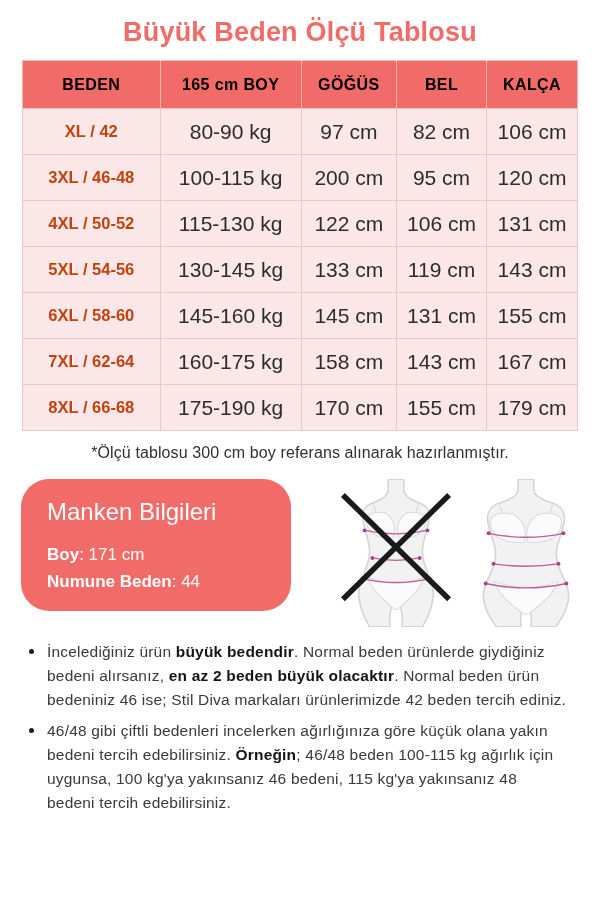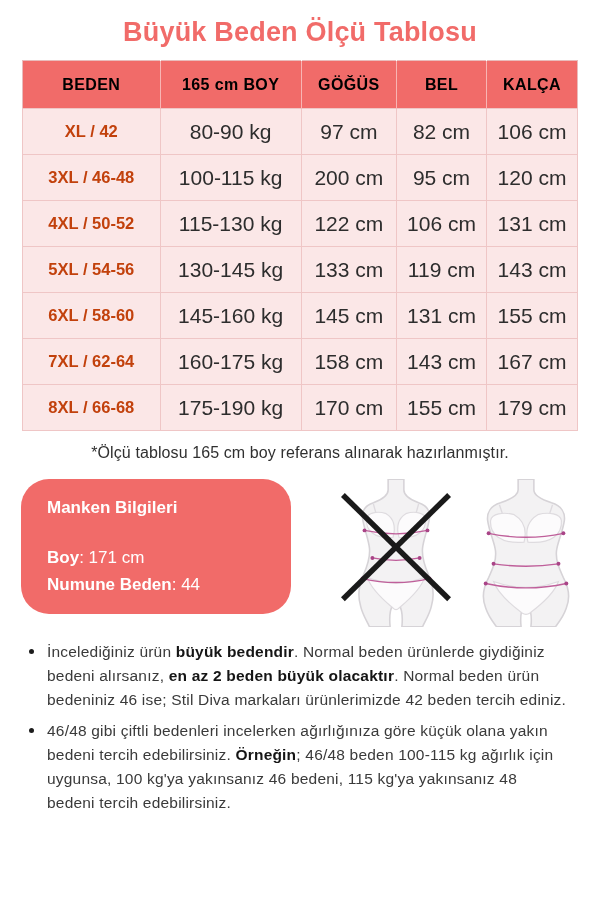--- a/index.html
+++ b/index.html
@@ -78,23 +78,23 @@
     padding-left:21px;
   }
   .model-box{
     width:270px;
     background:var(--accent);
     border-radius:28px;
     padding:19px 26px 16px;
     color:#fff;
   }
   .model-box-title{
-    font-size:17px;
-    font-weight:bold;
-    margin-bottom:26px;
+    font-size:24px;
+    font-weight:normal;
+    margin-bottom:15px;
   }
   .model-field{
     font-size:17px;
     line-height:27px;
   }
   .model-field strong{font-weight:bold;}
 
   
   .figures{
     display:flex;
@@ -207,21 +207,21 @@
         <tr>
           <td>8XL / 66-68</td>
           <td>175-190 kg</td>
           <td>170 cm</td>
           <td>155 cm</td>
           <td>179 cm</td>
         </tr>
       </tbody>
   </table>
 
-  <div class="footnote">*Ölçü tablosu 165 cm boy referans alınarak hazırlanmıştır.</div>
+  <div class="footnote">*Ölçü tablosu 300 cm boy referans alınarak hazırlanmıştır.</div>
 
   <div class="model-row">
 
     <div class="model-box">
       <div class="model-box-title">Manken Bilgileri</div>
       <div id="model-fields">
           <p class="model-field"><strong>Boy</strong><span>: 171 cm</span></p>
           <p class="model-field"><strong>Numune Beden</strong><span>: 44</span></p>
         </div>
     </div>

